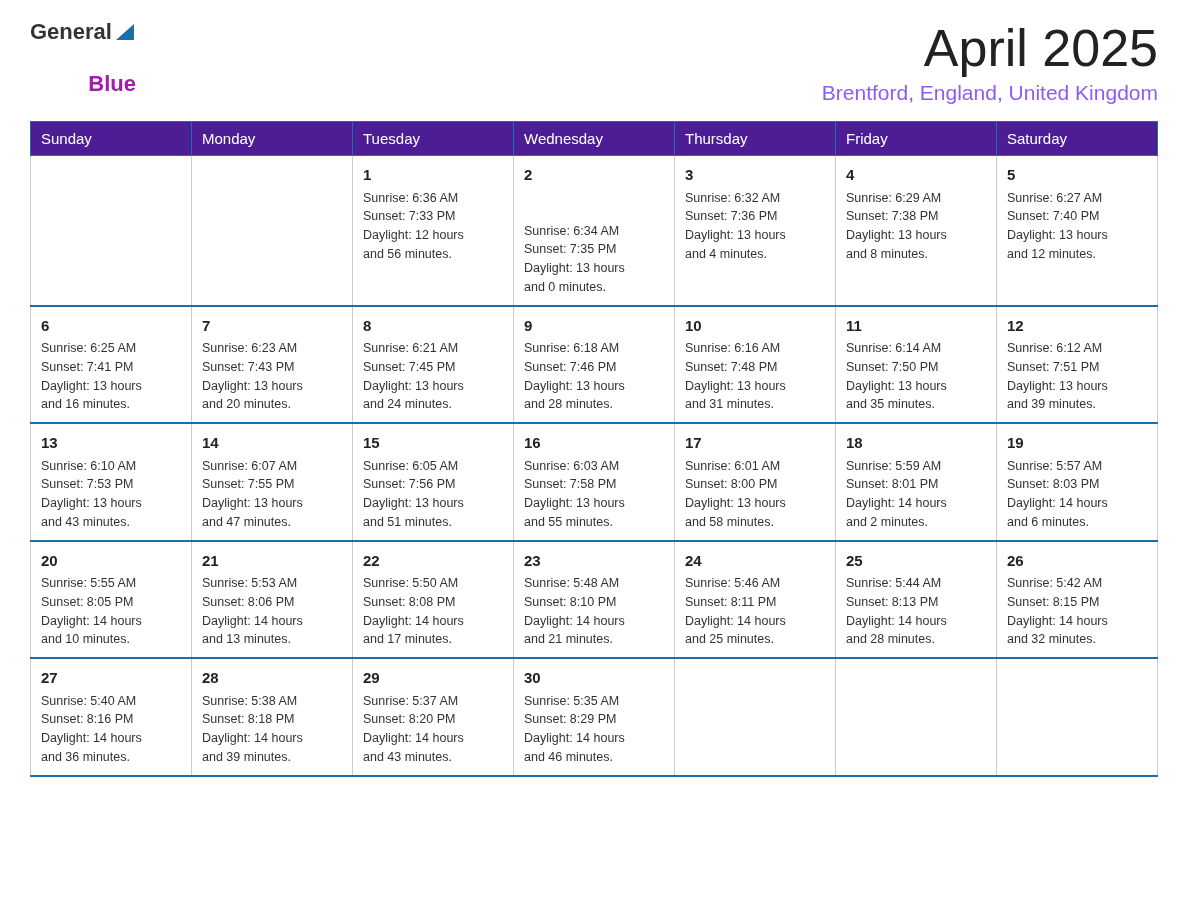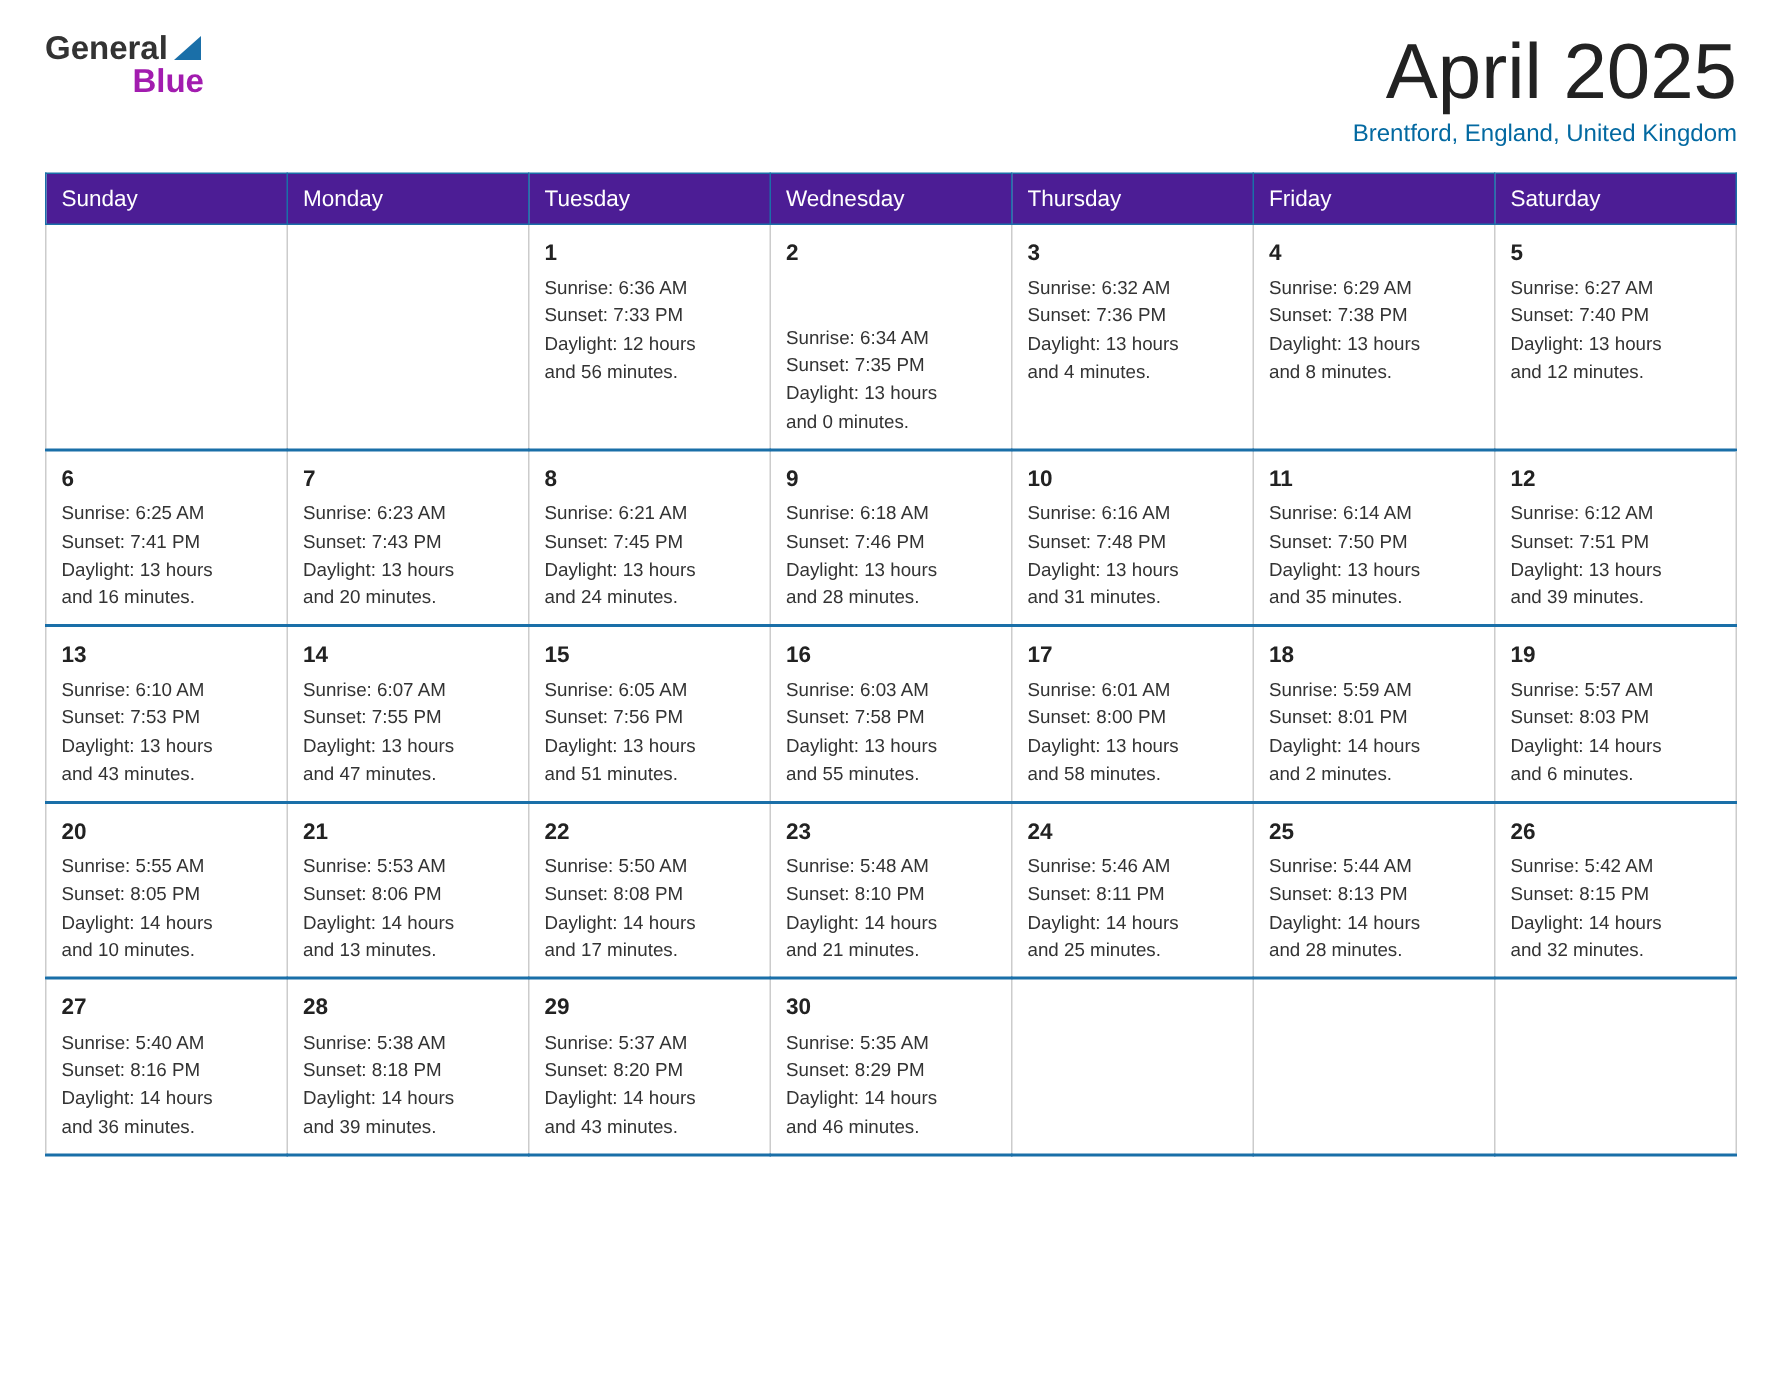--- a/index.html
+++ b/index.html
@@ -35,22 +35,22 @@
     .title-block {
       text-align: right;
     }
     .month-title {
       font-size: 52px;
       font-weight: normal;
       color: #222;
       line-height: 1.1;
     }
     .location {
-      font-size: 16px;
-      color: #0369a1;
+      font-size: 21px;
+      color: #8b5cf6;
       margin-top: 4px;
     }
     table {
       width: 100%;
       border-collapse: collapse;
       table-layout: fixed;
     }
     thead tr th {
       background-color: #4c1d95;
       color: #fff;
@@ -82,21 +82,21 @@
     }
     tbody tr {
       border-bottom: 2px solid #1a6fa8;
     }
   </style>
 </head>
 <body>
 
 <div class="header">
   <div class="logo">
-    <div style="display:flex; flex-direction:column; line-height:1.1;">
+    <div style="display:flex; flex-direction:column; line-height:1.1;gap:30px;">
       <div style="display:flex; align-items:center;">
         <span class="logo-text-general">General</span>
         <svg width="22" height="22" viewBox="0 0 22 22" style="margin-left:2px; margin-top:-2px;">
           <polygon points="2,20 20,4 20,20" fill="#1a6fa8"></polygon>
         </svg>
       </div>
       <div style="display:flex; justify-content:flex-end; margin-top:-2px;">
         <span class="logo-text-blue">Blue</span>
       </div>
     </div>

